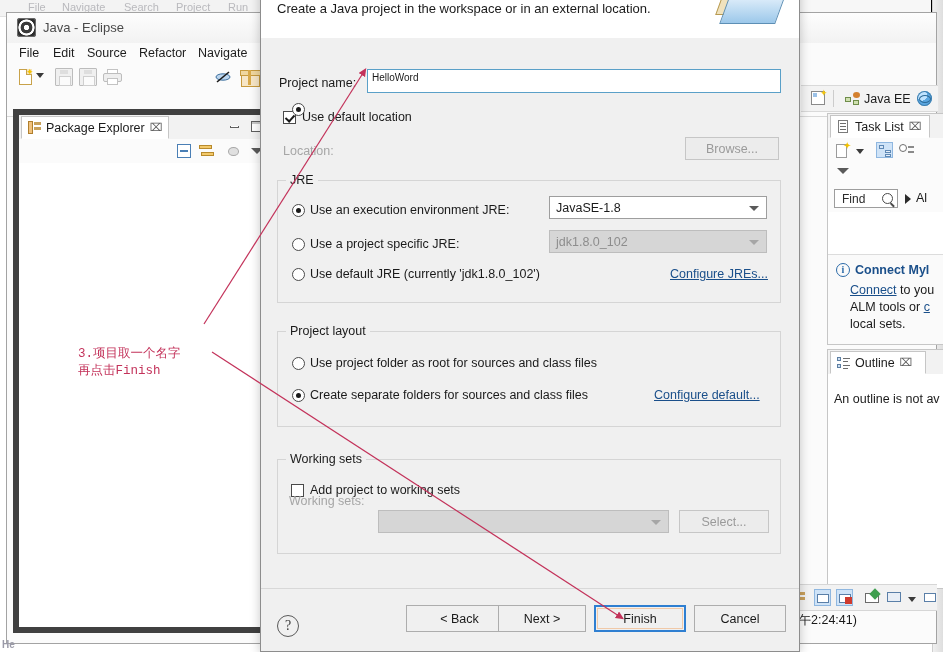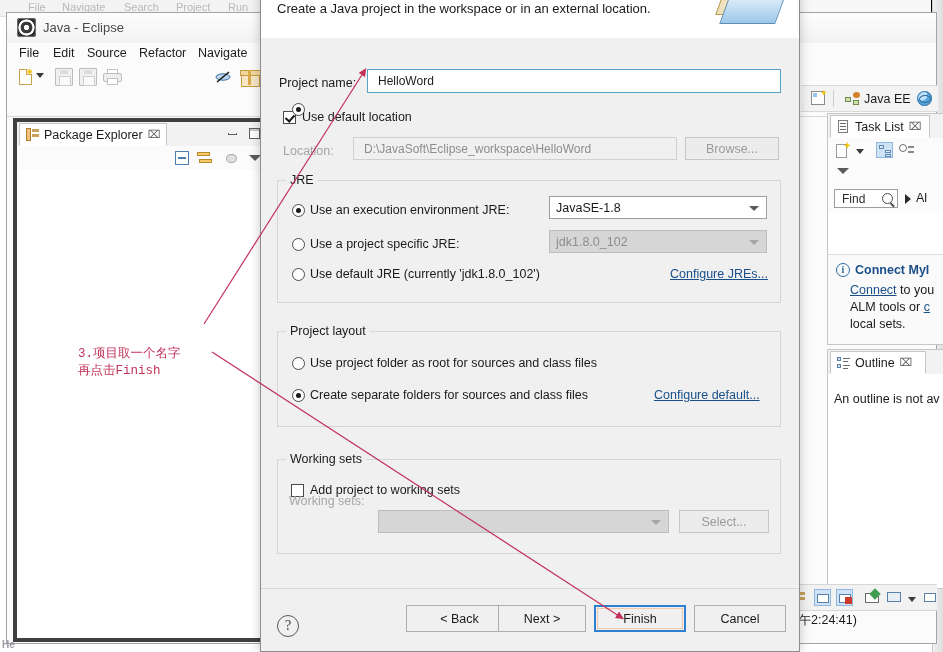--- a/index.html
+++ b/index.html
@@ -108,21 +108,21 @@
   .ico-print .out{position:absolute;left:4px;top:9px;width:9px;height:5px;background:#fff;border:1px solid #c3c3c3;}
   .ico-pin{ position:absolute; top:5px; width:16px;height:16px; }
   .ico-gift{ position:absolute; top:4px; width:17px; height:17px; }
   .ico-gift .box{position:absolute;left:0;top:4px;width:17px;height:13px;background:#f7e6c6;border:1px solid #c79a3e;}
   .ico-gift .lid{position:absolute;left:-1px;top:2px;width:19px;height:4px;background:#f0d79f;border:1px solid #c79a3e;}
   .ico-gift .rib{position:absolute;left:7px;top:2px;width:3px;height:15px;background:#d8a94a;}
 
   
   .pkg-view {
     position: absolute; left: 12px; top: 108px; width: 254px; height: 520px;
-    background: #d946ef; border: 4px solid #404040; box-sizing: border-box; margin-top: 9px;
+    background: #d946ef; border: 6px solid #404040; box-sizing: border-box;
   }
   .view-tabbar { position: absolute; left:0; top:0; width:100%; height: 24px; background:#f2f2f2; border-bottom:1px solid #d6d6d6; }
   .view-tab {
     position: absolute; left: 2px; top: 1px; height: 23px;
     background: #ffffff; border: 1px solid #c6c6c6; border-bottom-color:#ffffff;
     padding: 0 6px; display:flex; align-items:center; gap:5px;
     box-sizing:border-box;
   }
   .view-tab .lbl { font-size: 12.5px; color:#1b1b1b; white-space:nowrap; }
   .tab-close { font-size: 11px; color:#5a5a5a; font-family:"Liberation Sans",sans-serif; }
@@ -282,22 +282,22 @@
   }
   .dlg-footer{
     position:absolute;left:0;bottom:0;width:100%;height:62px;background:#f0f0f0;
     border-top:1px solid #d8d8d8;
   }
   .lbl { font-size:12.5px; color:#1a1a1a; white-space:nowrap; }
   .lbl.dim { color:#a6a6a6; }
 
   .txt-input{
     position:absolute; box-sizing:border-box; background:#ffffff;
-    border:1px solid #5aa0c8; font-size:12px; color:#1a1a1a;
-    padding: 2px 10px; display:flex; align-items:center;
+    border:1px solid #5aa0c8; font-size:10px; color:#1a1a1a;
+    padding: 2px 4px; display:flex; 
   }
   .txt-input.disabled{ background:#f0f0f0; border:1px solid #d0d0d0; color:#8d8d8d; }
 
   .btn{
     position:absolute; box-sizing:border-box; background:#f0f0f0; border:1px solid #adadad;
     font-size:12.5px; color:#1a1a1a; display:flex; align-items:center; justify-content:center;
   }
   .btn.disabled{ color:#9a9a9a; background:#ececec; border-color:#c6c6c6; }
   .btn.default{ border:2px solid #2f7fd1; }
   .btn.default .inner{
@@ -584,23 +584,20 @@
 
       <span class="lbl" style="position:absolute; left:18px; top:38px;">Project name:</span>
       <div class="txt-input" style="left:106px; top:31px; width:414px; height:24px;">
         <span>HelloWord</span>
       </div>
 
       <div class="ckbox checked" style="left:22px; top:73px;"></div>
       <span class="lbl" style="position:absolute; left:41px; top:72px;">Use default location</span>
 
       <span class="lbl dim" style="position:absolute; left:22px; top:106px;">Location:</span>
-      <div class="txt-input disabled" style="left:92px; top:99px; width:324px; height:23px;">
-        <span>D:\JavaSoft\Eclipse_workspace\HelloWord</span>
-      </div>
       <div class="btn disabled" style="left:424px; top:99px; width:94px; height:23px;">
         <span class="t">Browse...</span>
       </div>
 
       <div class="group" style="left:16px; top:142px; width:504px; height:123px;">
         <span class="group-title">JRE</span>
       </div>
       <div class="rbtn checked" style="left:31px; top:65px; top:null;"></div>
       <div class="rbtn checked" style="left:31px; top:166px;"></div>
       <span class="lbl" style="position:absolute; left:49px; top:165px;">Use an execution environment JRE:</span>

